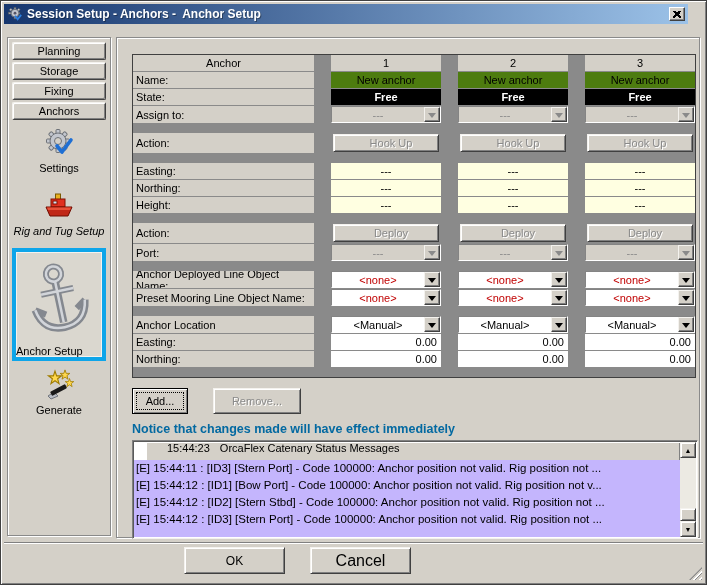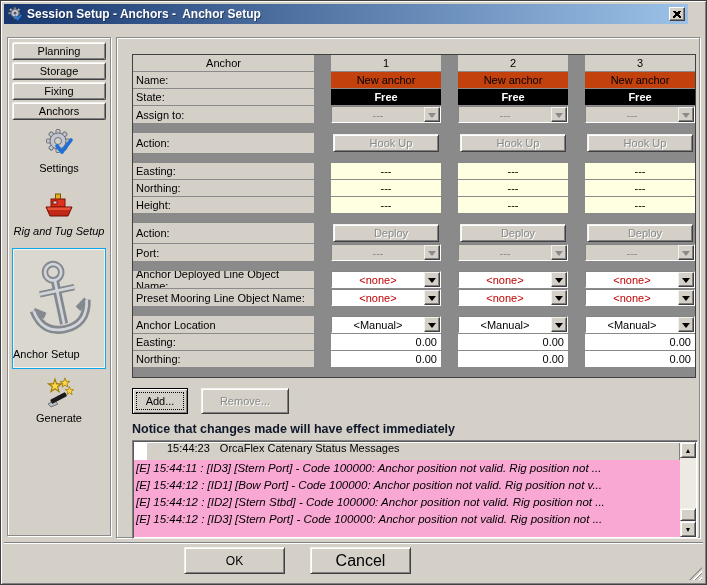--- a/index.html
+++ b/index.html
@@ -31,37 +31,37 @@
   .etched { border:1px solid #8a8a8a; box-shadow: inset 1px 1px 0 #ffffff, 1px 1px 0 #ffffff; }
 
   
   .sidebar { position:absolute; left:6px; top:36px; width:104px; height:499px; padding-top:4px; }
   .tabbtn { display:block; width:94px; height:18px; margin:0 auto 2px auto; font-size:11px;
     border-radius:2px; text-align:center; line-height:16px; cursor:default; }
   .side-item { text-align:center; cursor:default; }
   .side-item .sicon { display:block; width:34px; height:34px; margin:0 auto 1px auto; }
   .it-settings { margin-top:7px; }
   .it-rig { margin-top:16px;font-style:italic; }
-  .selbox { margin:11px auto 8px auto; width:94px; padding:5px 0 8px 0;
-    background:#dad7cf; border:1px solid #0ea5e9; box-shadow: inset 0 0 0 1px #f4f2ee; }
+  .selbox { margin:11px auto 8px auto; width:94px; padding:5px 0 0 0;
+    background:#dad7cf; border:4px solid #0ea5e9; box-shadow: inset 0 0 0 1px #f4f2ee; }
   .it-generate { margin-top:7px; }
 
   
   .main { position:absolute; left:115px; top:36px; width:584px; height:501px;
     padding:16px 3px 0 15px; }
 
   
   .anchor-table { display:grid; width:564px;
     grid-template-columns:181px 1fr 1fr 1fr;
     grid-template-rows:16px 16px 16px 17px 8px 20px 8px 16px 16px 16px 8px 20px 17px 8px 17px 17px 8px 17px 16px 16px 9px;
     gap:1px 17px; background:#8a8a8a; border:1px solid #404040; }
   .c { display:flex; align-items:center; background:#d4d0c8; overflow:hidden; }
   .lbl { padding-left:3px; }
   .hdr { justify-content:center; }
-  .whitec { background:#c2410c; justify-content:center; }
+  .whitec { background:#4d7c0f; justify-content:center; }
   .blackc { background:#000; color:#fff; font-weight:bold; justify-content:center; }
   .yellowc { background:#ffffe1; justify-content:center; }
   .numc { background:#fff; justify-content:flex-end; padding-right:4px; }
   .sep { grid-column:1 / -1; background:#8a8a8a; }
   .btncell { background:#8a8a8a; padding:1px 2px; }
   .cellbtn { flex:1; height:100%; font-size:11px; color:#8a8a8a; text-shadow:1px 1px 0 #fff;
     text-align:center; line-height:16px; cursor:default;padding-left:10px; }
 
   .combo { flex:1; height:100%; display:flex; background:#fff;
     border:1px solid; border-color:#848484 #ffffff #ffffff #848484; }
@@ -69,38 +69,38 @@
   .combo .cbtn { width:16px; background:#d4d0c8; border:1px solid;
     border-color:#f4f2ee #404040 #404040 #f4f2ee; box-shadow: inset -1px -1px 0 #808080;
     display:flex; align-items:center; justify-content:center; cursor:default; }
   .tri { width:0; height:0; border:4px solid transparent; border-top:5px solid #000; margin-top:5px; }
   .combo.dis { background:#d4d0c8; }
   .combo.dis .val { color:#8a8a8a; }
   .combo.dis .tri { border-top-color:#8a8a8a; }
   .combo.redtext .val { color:#c00000; }
 
   
-  .action-row { margin-top:10px; display:flex; gap:13px; }
+  .action-row { margin-top:10px; display:flex; gap:25px; }
   .addbtn { width:56px; height:26px; position:relative; background:#d4d0c8;
     border:1px solid #000; box-shadow: inset 1px 1px 0 #fff, inset -1px -1px 0 #808080;
     font-size:11px; outline:1px dotted #000; outline-offset:-5px; }
   .rembtn { width:88px; height:26px; font-size:11px; color:#8a8a8a; text-shadow:1px 1px 0 #fff; }
 
-  .notice { margin-top:8px; color:#0f172a; font-weight:bold; font-size:12.5px; }
+  .notice { margin-top:8px; color:#0369a1; font-weight:bold; font-size:12.5px; }
 
   
   .statusbox { position:relative; margin-top:4px; width:566px; height:99px; background:#fff;
     border:1px solid; border-color:#808080 #f4f2ee #f4f2ee #808080;
     box-shadow: inset 1px 1px 0 #5a5a5a; }
   .statushdr { position:absolute; left:1px; top:1px; right:17px; height:34px; background:#d4d0c8;
     border-bottom:1px solid #808080; box-shadow: inset 1px 1px 0 #fff, inset -1px 0 0 #808080;
     display:flex; align-items:flex-start;margin-left:12px; }
   .htime { margin-left:21px; }
   .htitle { margin-left:10px; }
-  .msgs { position:absolute; left:1px; top:19px; right:17px; bottom:1px; background:#f9a8d4; overflow:hidden;font-style:italic; }
+  .msgs { position:absolute; left:1px; top:19px; right:17px; bottom:1px; background:#c4b5fd; overflow:hidden; }
   .msg { height:17px; line-height:17px; padding-left:2px; font-size:11.5px; white-space:nowrap; }
 
   .vscroll { position:absolute; top:1px; right:1px; width:16px; bottom:1px; background:#eceae3;
     display:flex; flex-direction:column; }
   .sbtn { height:16px; display:flex; align-items:center; justify-content:center;
     font-size:7px; color:#000; }
   .strough { flex:1; position:relative; }
   .sthumb { position:absolute; left:0; right:0; bottom:0; height:13px; }
 
   

